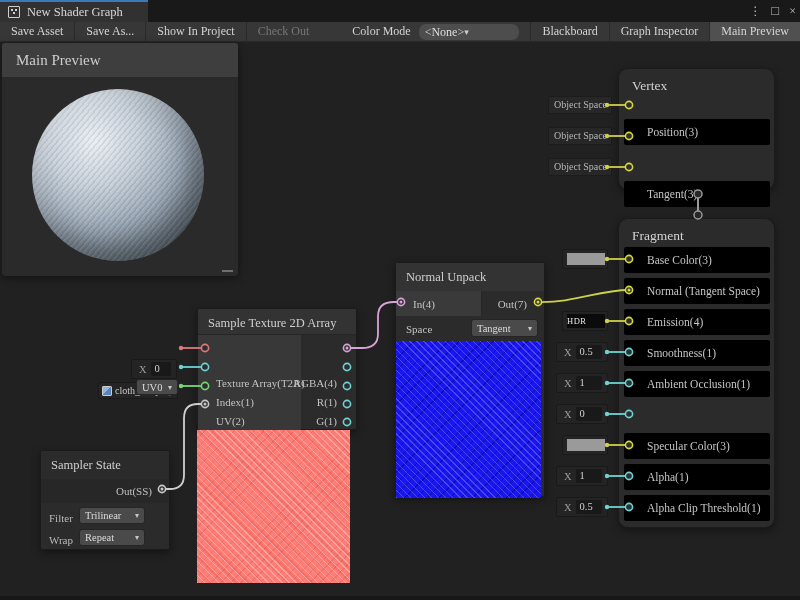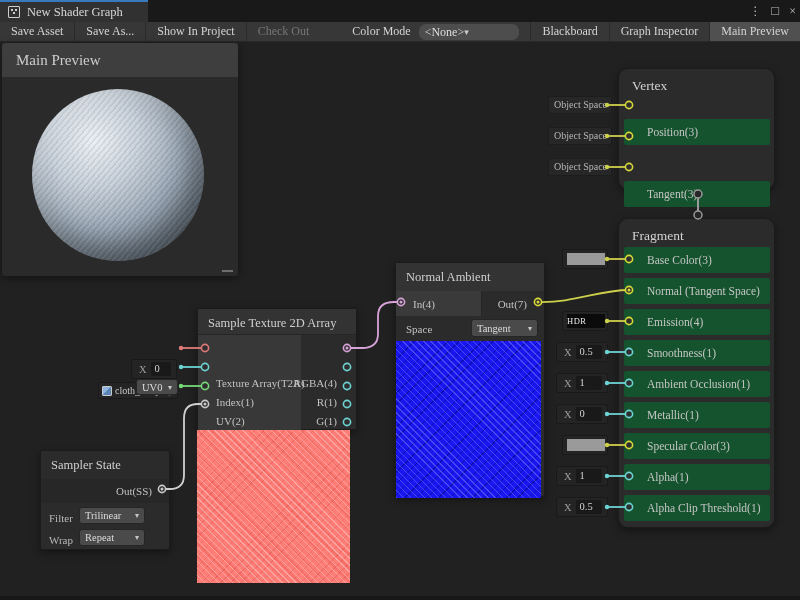--- a/index.html
+++ b/index.html
@@ -50,21 +50,21 @@
       repeating-linear-gradient(130deg, rgba(255,255,255,.10) 0 1.5px, rgba(0,0,0,0) 1.5px 3px, rgba(0,0,0,.08) 3px 4.5px),
       radial-gradient(circle at 36% 30%, #e9eef3 0%, #c6cfd9 28%, #97a5b3 55%, #67737f 80%, #4b555f 100%);
     box-shadow: inset -10px -14px 28px rgba(0,0,0,.35), inset 6px 8px 16px rgba(255,255,255,.25); }
   .resize-handle { position:absolute; right:5px; bottom:4px; width:11px; height:2px; background:#6f6f6f; }
 
   
   .node { position:absolute; background:#2b2b2b; border:1px solid #1b1b1b;
     box-shadow:0 3px 8px rgba(0,0,0,.4); color:#c8c8c8; z-index:20; }
   .ctx-node { border-radius:10px; width:157px; }
   .ctx-title { position:absolute; left:13px; top:9px; font-size:13.5px; color:#d2d2d2; }
-  .ctx-row { position:absolute; left:5px; width:146px; height:26px; background:#14532d; border-radius:2px;
+  .ctx-row { position:absolute; left:5px; width:146px; height:26px; background:#000000; border-radius:2px;
     font-size:11.5px; color:#c6c6c6; line-height:26px; padding-left:23px; }
 
   .small-node-title { position:absolute; left:10px; top:7px; font-size:12.5px; color:#cfcfcf; }
   .port-label { position:absolute; font-size:11px; color:#c2c2c2; line-height:16px; }
 
   
   .os-badge { position:absolute; left:548px; width:64px; height:18px; background:#272727; border:1px solid #1c1c1c;
     border-radius:2px; font-size:10px; color:#b6b6b6; line-height:16px; padding-left:5px; z-index:30; }
 
   .fw { position:absolute; height:20px; background:#242424; border:1px solid #191919; border-radius:2px;
@@ -166,21 +166,20 @@
     <div class="os-badge" style="top:85px;">Object Space</div>
     <div class="os-badge" style="top:116px;">Object Space</div>
 
     <div class="node ctx-node" style="left:618px; top:176px; height:310px;">
       <div class="ctx-title">Fragment</div>
       <div class="ctx-row" style="top:28px;">Base Color(3)</div>
       <div class="ctx-row" style="top:59px;">Normal (Tangent Space)(3)</div>
       <div class="ctx-row" style="top:90px;">Emission(4)</div>
       <div class="ctx-row" style="top:121px;">Smoothness(1)</div>
       <div class="ctx-row" style="top:152px;">Ambient Occlusion(1)</div>
-      <div class="ctx-row" style="top:183px;">Metallic(1)</div>
       <div class="ctx-row" style="top:214px;">Specular Color(3)</div>
       <div class="ctx-row" style="top:245px;">Alpha(1)</div>
       <div class="ctx-row" style="top:276px;">Alpha Clip Threshold(1)</div>
     </div>
 
     <div class="fw" style="left:562px; top:207px; width:46px;">
       <span class="swatch"></span>
     </div>
     <div class="fw" style="left:562px; top:269px; width:46px;">
       <span class="hdr-box">HDR</span>
@@ -235,21 +234,21 @@
       <span class="num">0</span>
     </div>
     <div class="dd" style="position:absolute; left:136px; top:337px; width:42px; height:16px;">
       <span>UV0</span>
       <span class="arrow">▾</span>
     </div>
 
     <div class="node" style="left:395px; top:220px; width:150px; height:235px; border-radius:2px;">
       <div class="nu-title-strip"></div>
       <div class="nu-in-box"></div>
-      <div class="small-node-title">Normal Ambient</div>
+      <div class="small-node-title">Normal Unpack</div>
       <div class="port-label" style="left:17px; top:33px;">In(4)</div>
       <div class="port-label" style="right:17px; top:33px; text-align:right;">Out(7)</div>
       <div class="port-label" style="left:10px; top:58px;">Space</div>
       <div class="dd" style="position:absolute; left:75px; top:56px; width:67px; height:18px;">
         <span>Tangent</span>
         <span class="arrow">▾</span>
       </div>
       <div class="tex-blue"></div>
     </div>
 

